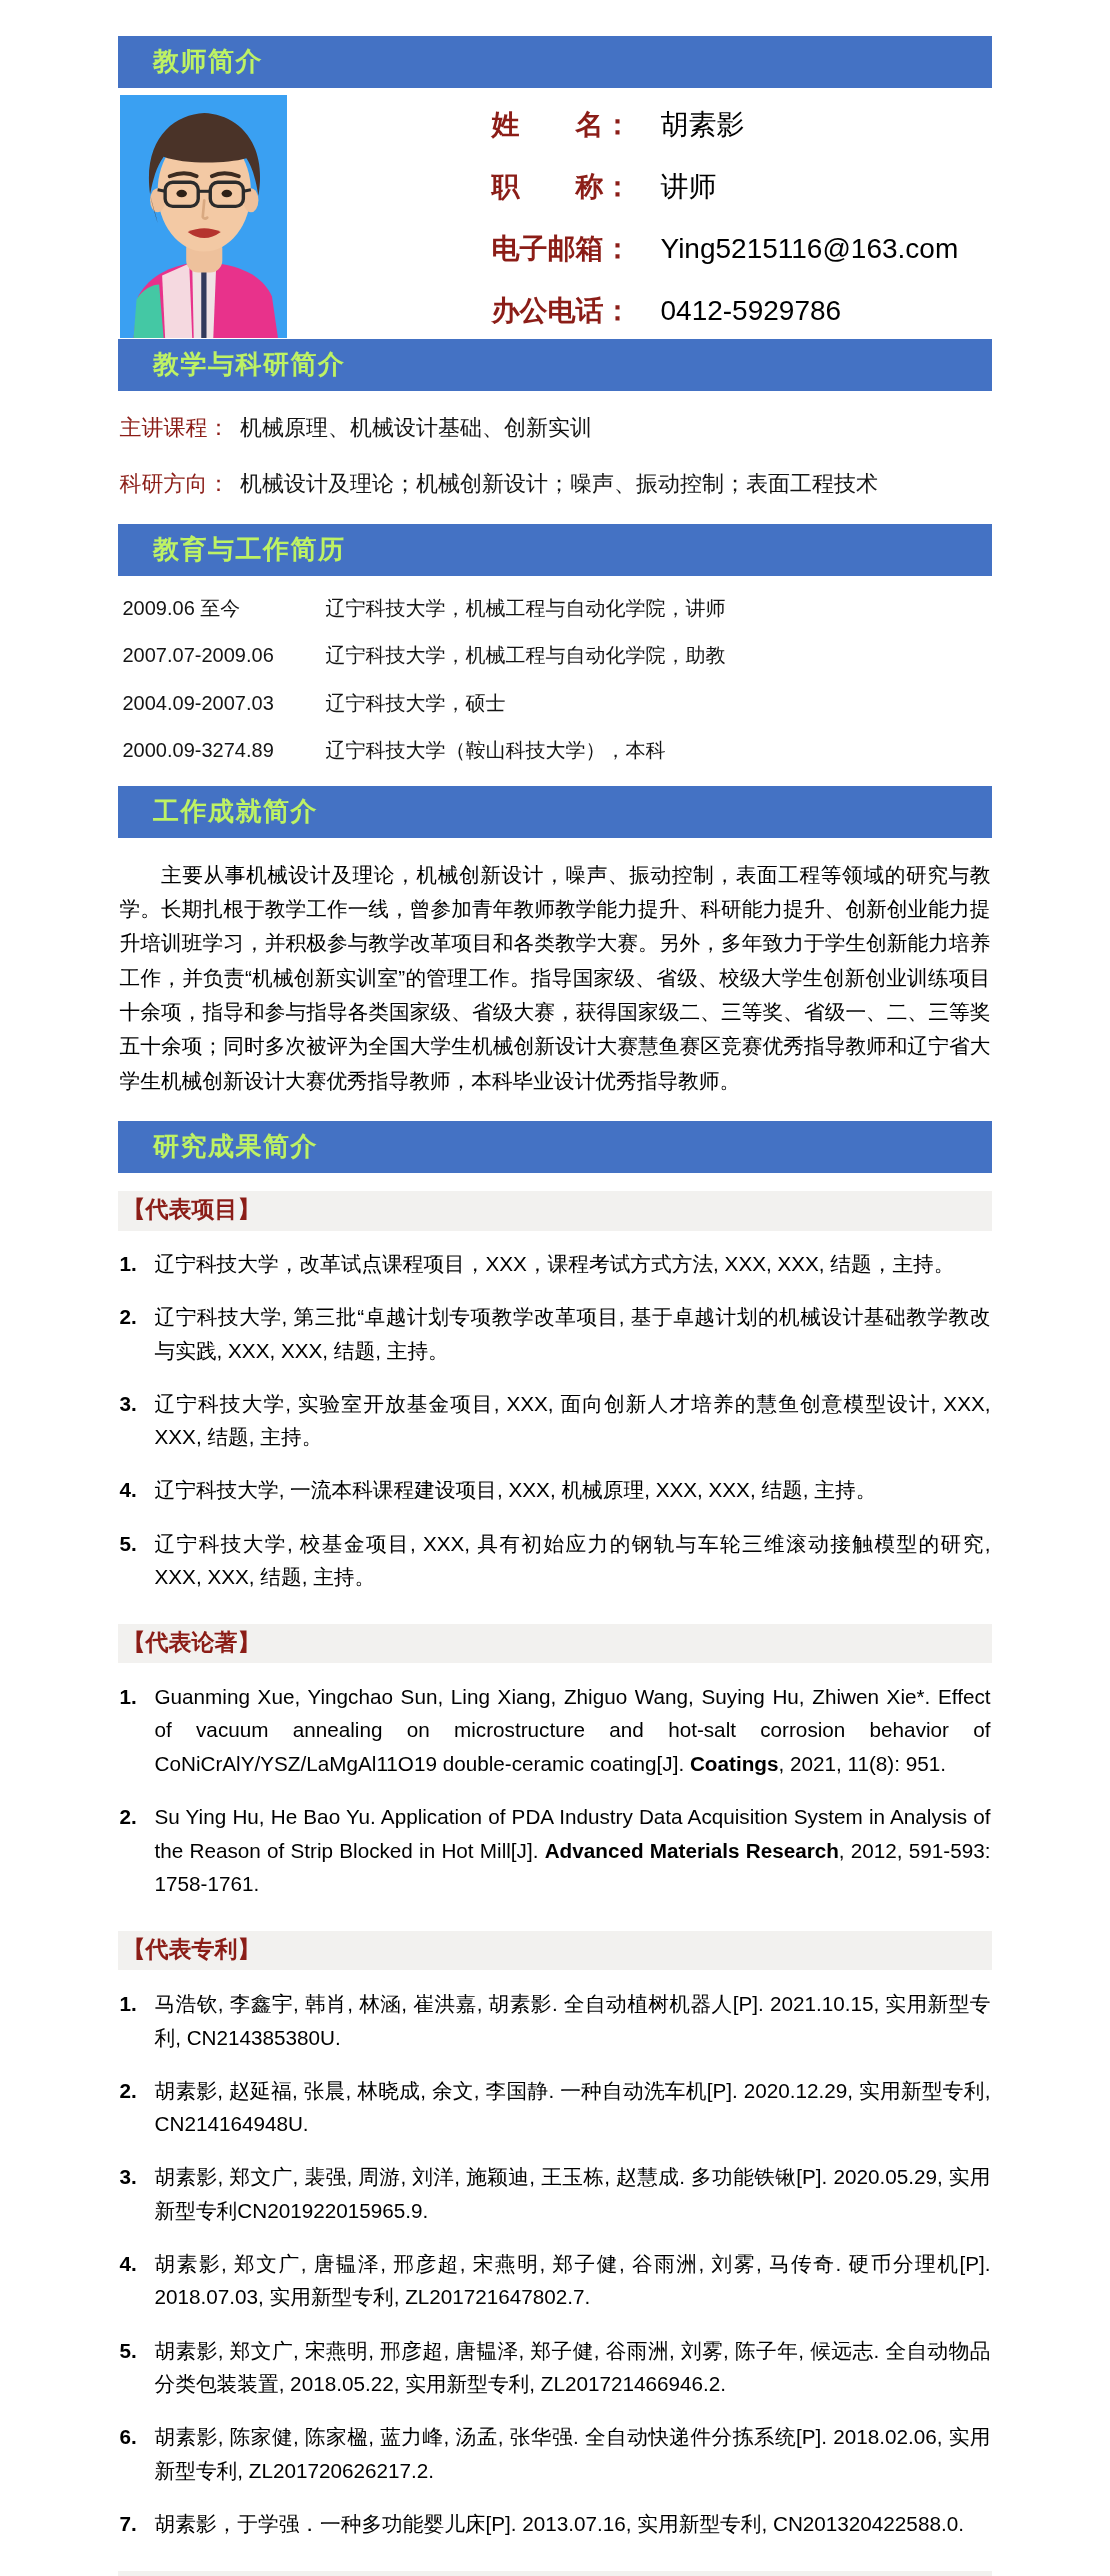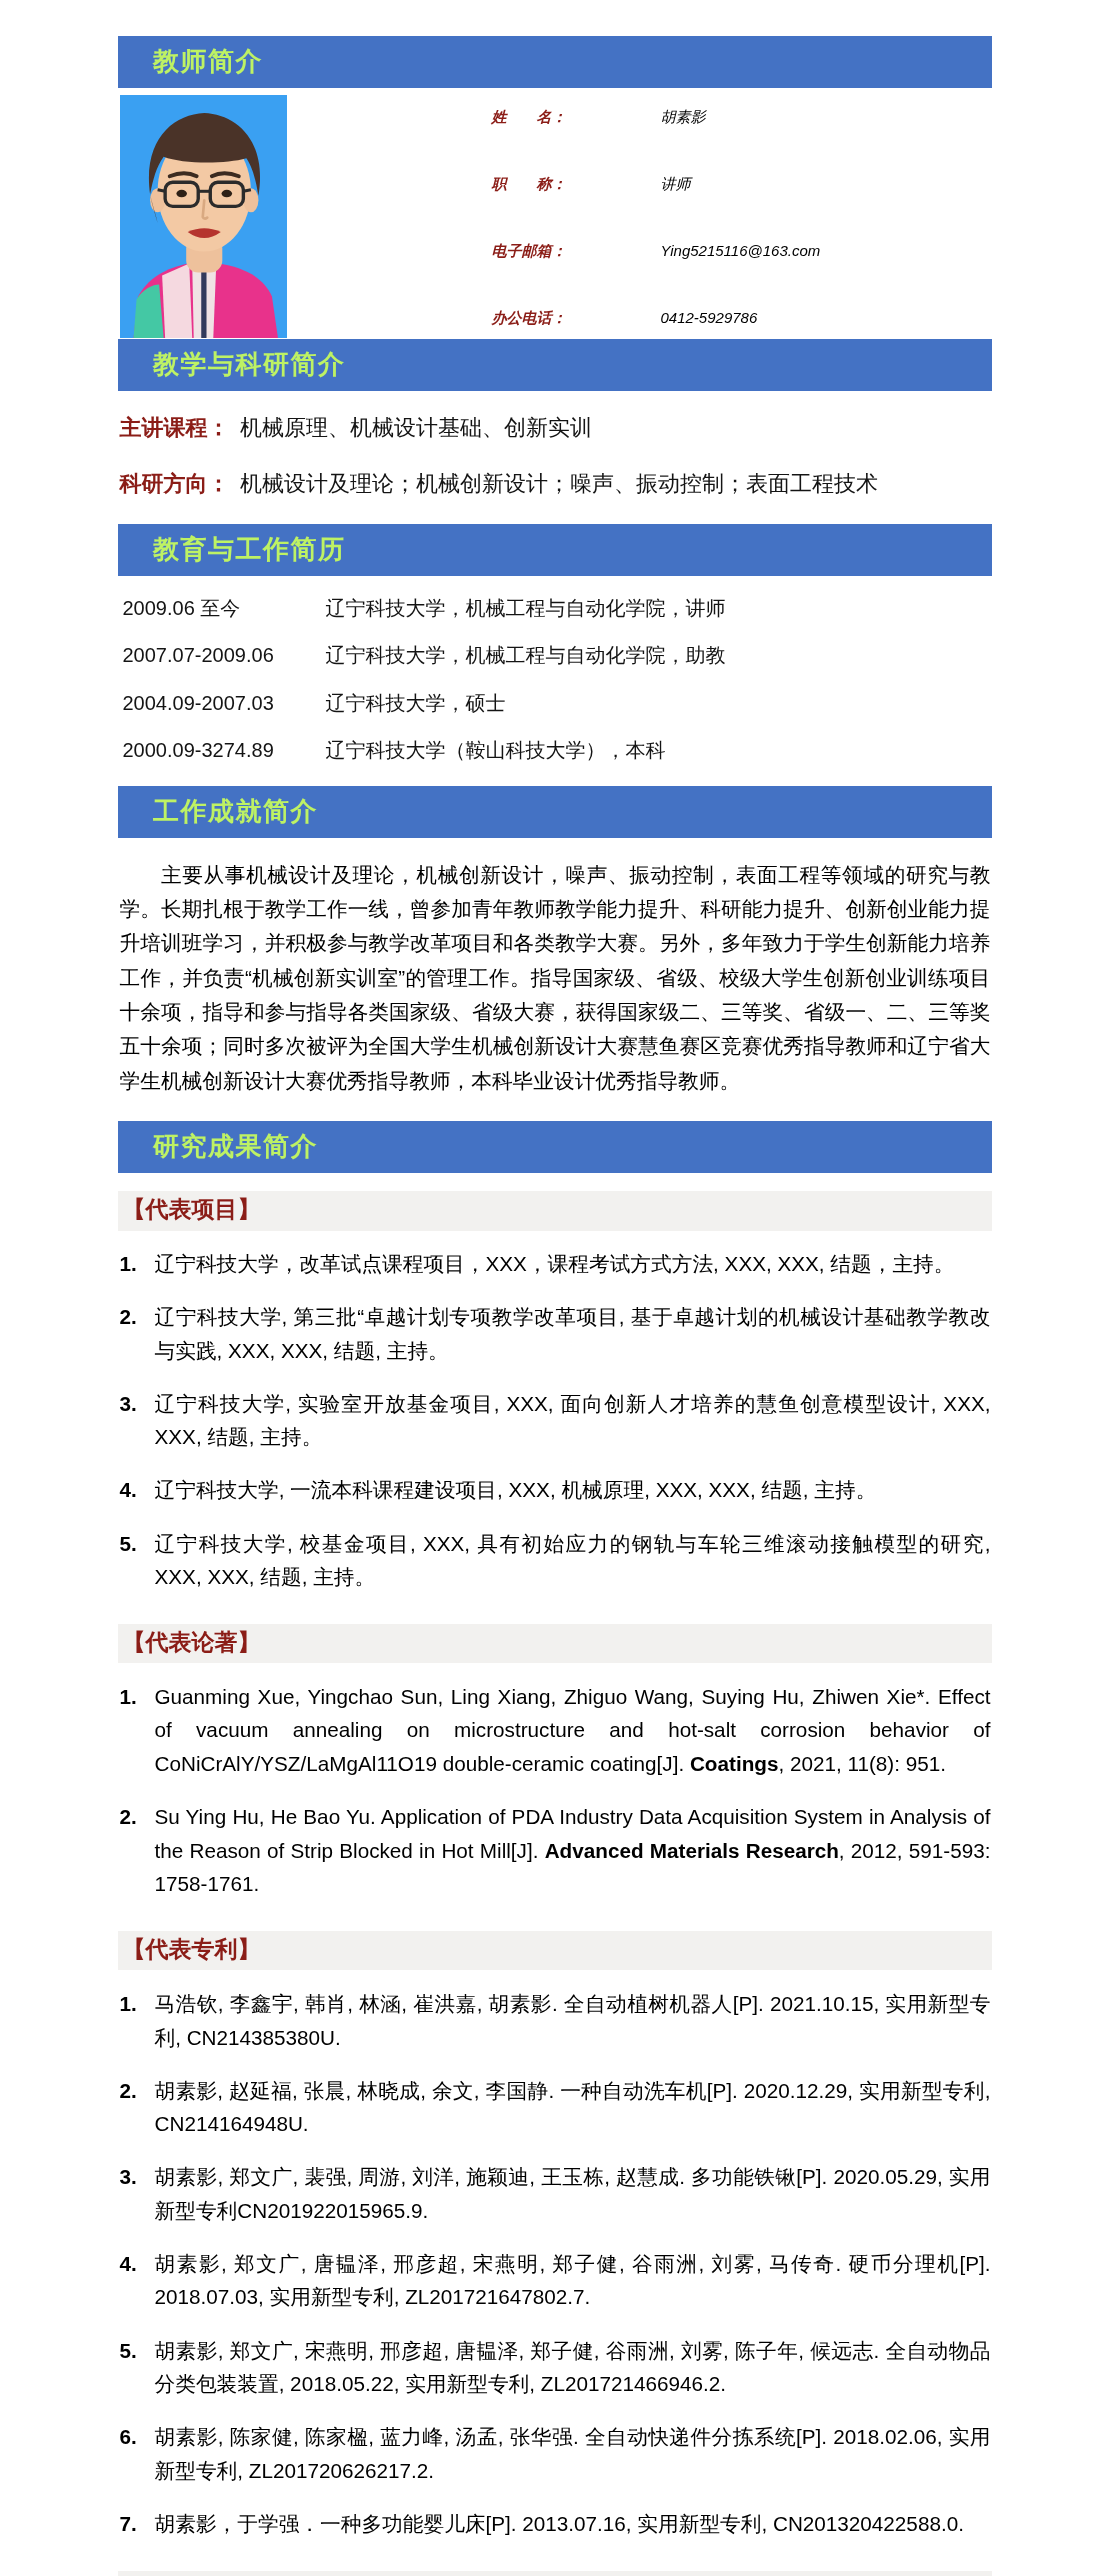--- a/index.html
+++ b/index.html
@@ -49,42 +49,41 @@
     flex:1 1 auto;
     display:flex;
     flex-direction:column;
     justify-content:space-between;
     padding:13.5px 0 10.5px 205px;
     height:243px;
   }
   .field-row{
     display:flex;
     align-items:flex-start;
-    font-size:15px;
+    font-size:28px;
     line-height:1.2;
-    font-style:italic;
   }
   .field-label{
     color:var(--maroon);
     font-weight:bold;
     white-space:pre;
     flex:0 0 169px;
   }
   .field-value{color:#000;}
   
   .teach-block{padding:22.6px 1.5px 25.6px 1.5px;}
   .teach-row{
     font-size:22px;
     line-height:1.3;
     margin-bottom:27px;
   }
   .teach-row:last-child{margin-bottom:0;}
   .teach-label{
     color:var(--maroon);
-    font-weight:bold;
+    font-weight:normal;
     margin-right:10.5px;
   }
   
   .history{padding:19.6px 1.5px 19.6px 4.5px;}
   .hist-row{
     display:flex;
     font-size:20px;
     line-height:1.25;
     margin-bottom:22.6px;
   }

